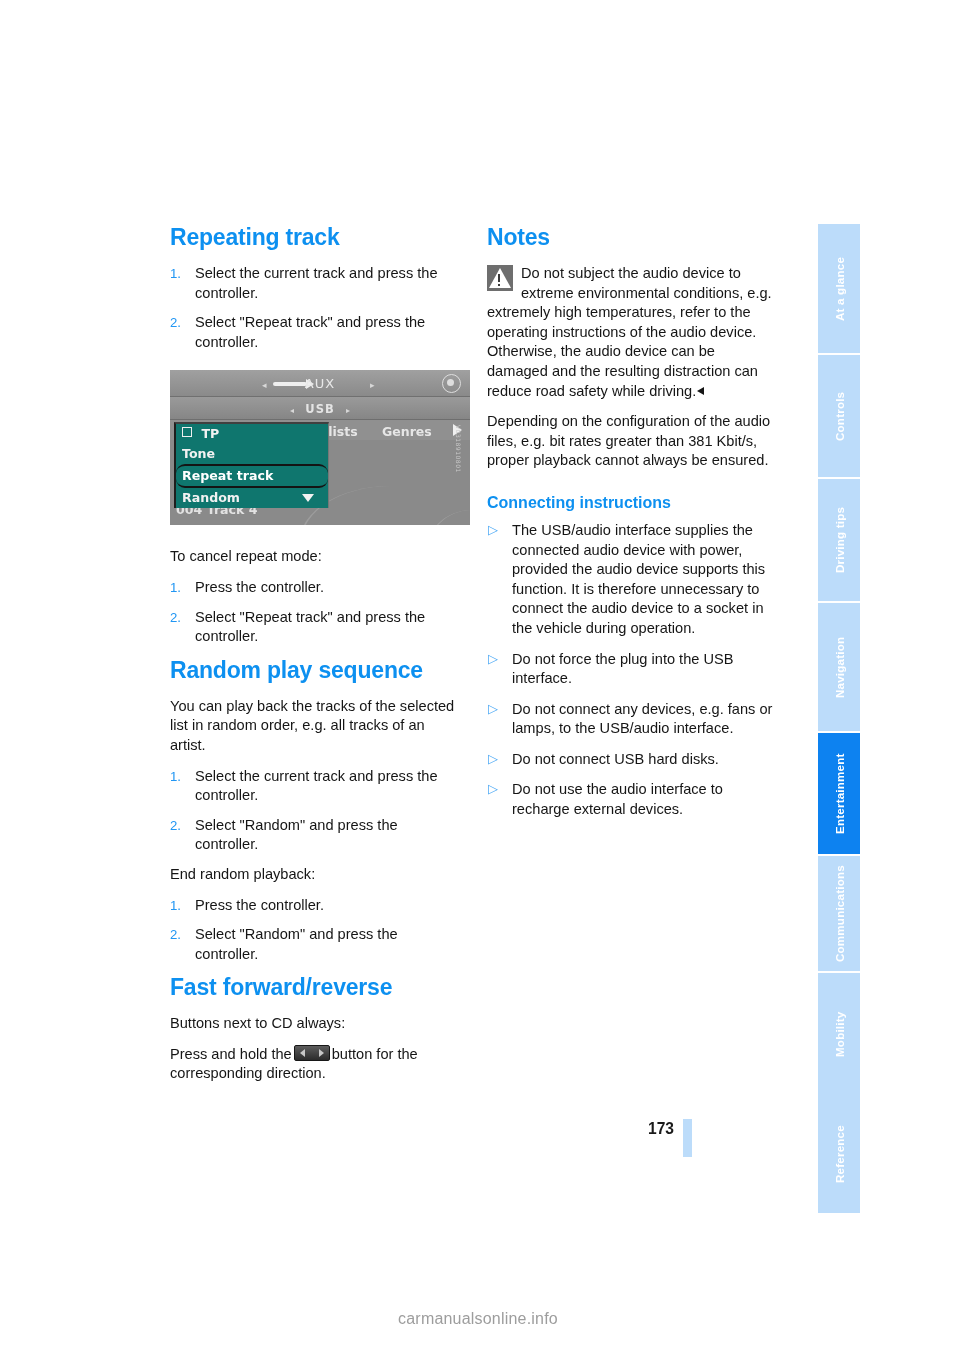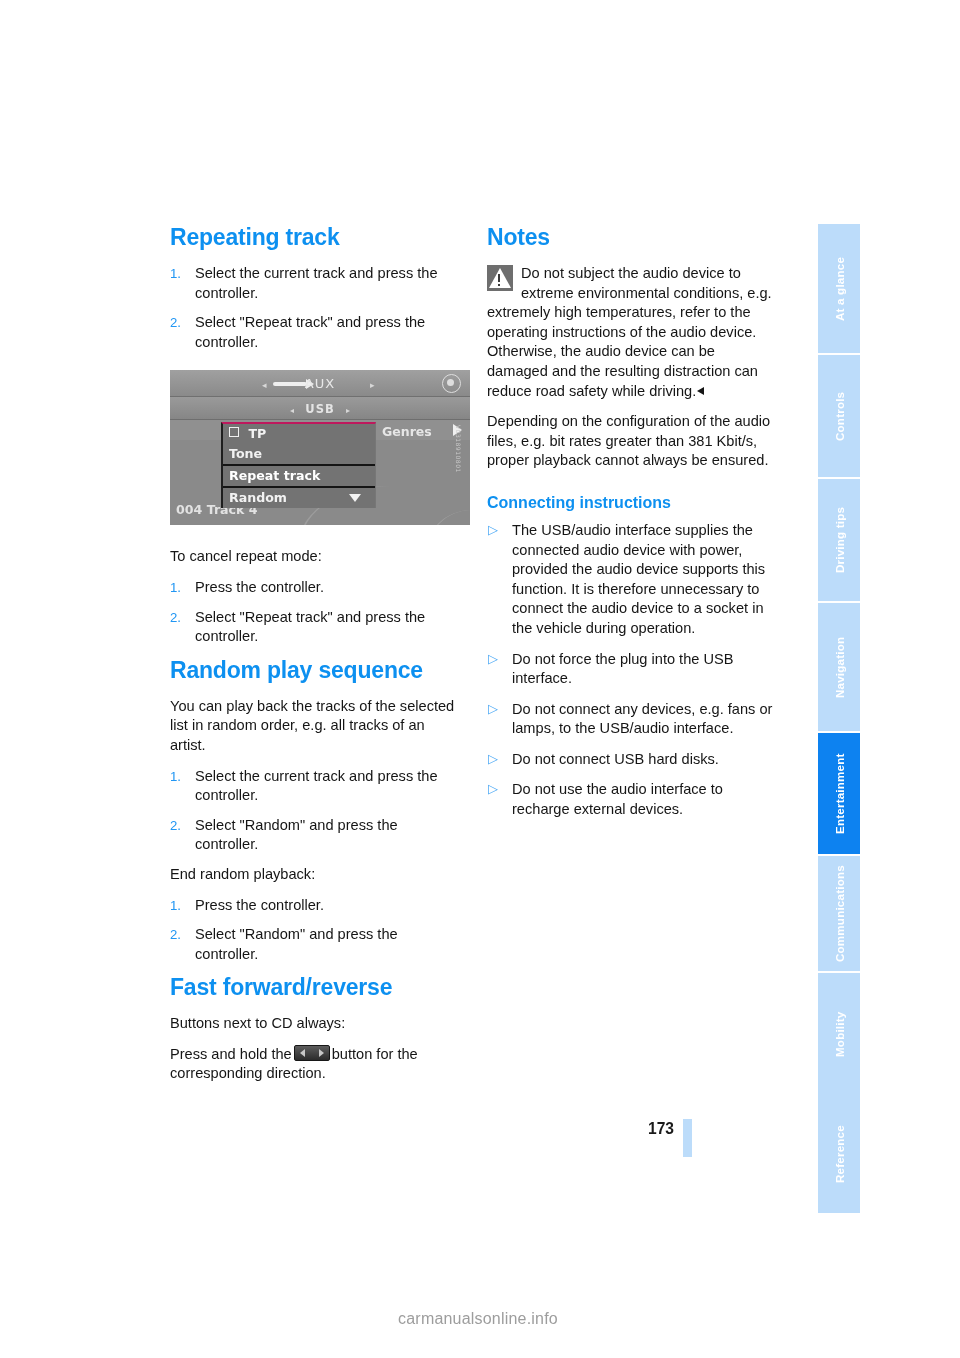--- a/index.html
+++ b/index.html
@@ -196,39 +196,39 @@
     position: absolute;
     left: 255px; top: 70px;
     width: 90px; height: 90px;
     border-left: 2px solid #9d9d9d;
     border-radius: 50% 0 0 50%;
   }
   .fig-dropdown {
     position: absolute;
     left: 4px; top: 52px;
     width: 152px;
-    background: #737373;
-    border-top: 2px solid #be185d;
+    background: #0f766e;
+    border-top: 2px solid #404040;
     border-left: 2px solid #1e1e1e;
     border-right: 1px solid #777;
-    margin-left: 47px;
   }
   .fig-item {
     height: 20px;
     line-height: 20px;
     padding-left: 6px;
     color: #f2f2f2;
     font-size: 12.6px;
     font-weight: bold;
     position: relative;
   }
   .fig-item.sel {
     border-top: 2px solid #141414;
     border-bottom: 2px solid #141414;
     color: #ffffff;
+    border-radius: 9px;
   }
   .fig-check {
     display: inline-block;
     width: 8px; height: 8px;
     border: 1.5px solid #f0f0f0;
     margin-right: 5px;
     vertical-align: 1px;
   }
   .fig-caret {
     position: absolute;

